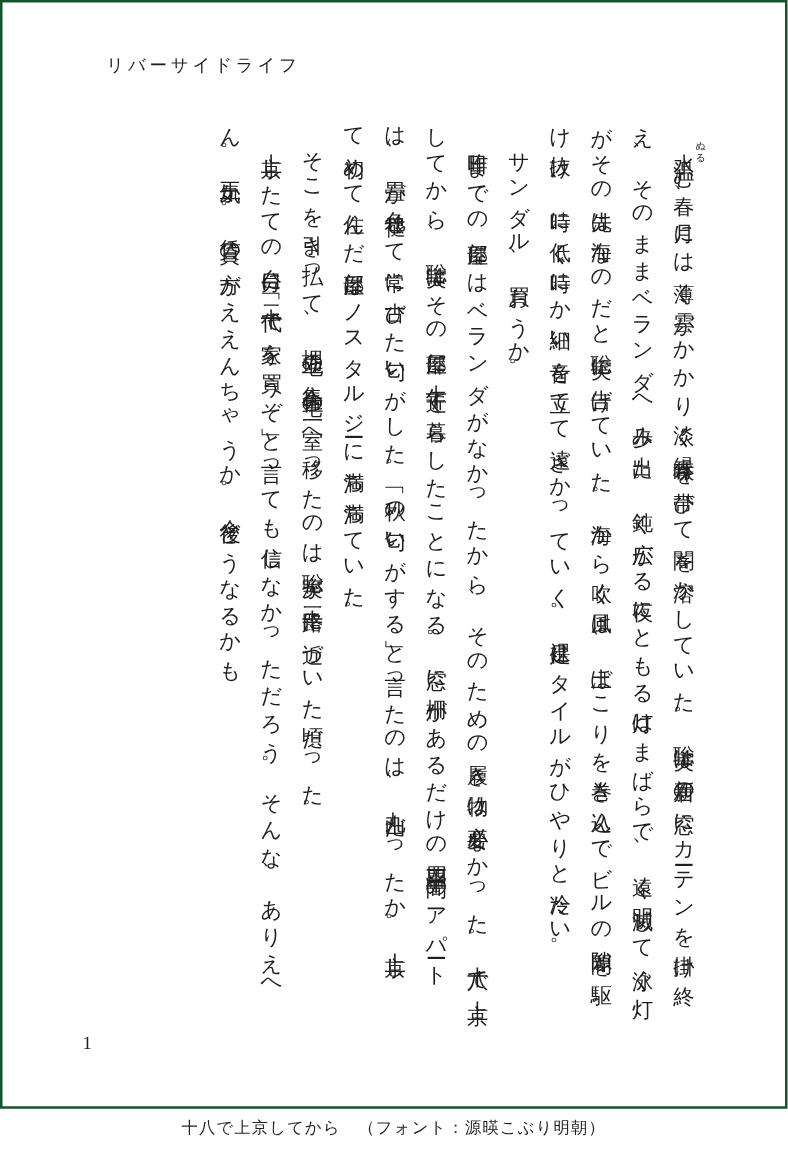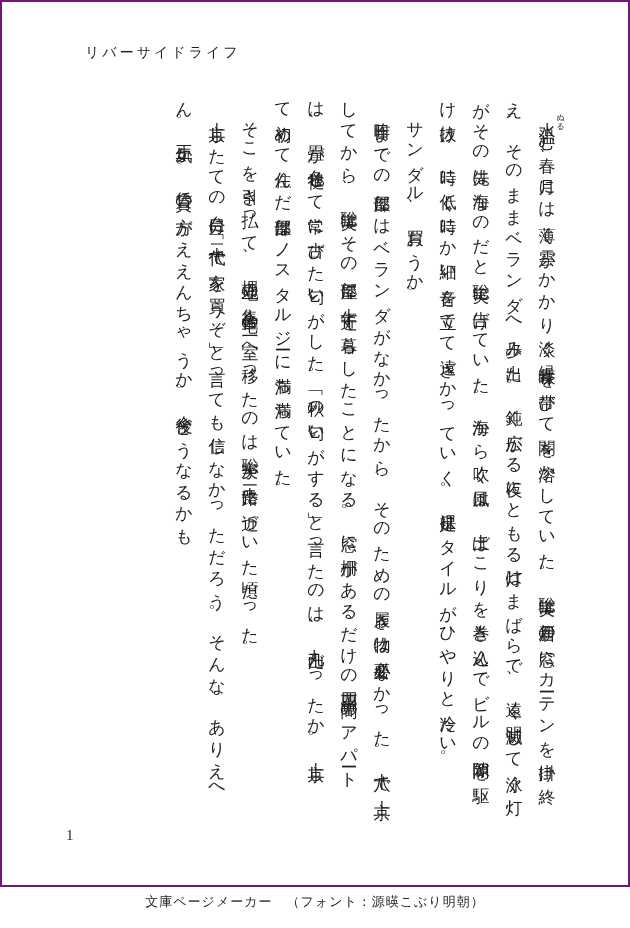--- a/index.html
+++ b/index.html
@@ -14,21 +14,21 @@
     font-family: "Liberation Serif", "DejaVu Serif", serif;
     color: #1f1f1f;
     overflow: hidden;
   }
   .page-box {
     position: absolute;
     left: 0;
     top: 0;
     width: 630px;
     height: 887px;
-    border: 2px solid #701a75;
+    border: 2px solid #14532d;
     box-sizing: border-box;
     background: #ffffff;
   }
   .page-title {
     position: absolute;
     left: 83px;
     top: 42px;
     font-size: 14px;
     letter-spacing: 3px;
     white-space: nowrap;
@@ -83,13 +83,13 @@
       <p>　水<ruby>温<rt>ぬる</rt></ruby>む春、月には薄く雲がかかり淡く緑青味を帯びて闇を溶かしていた。聡実は新居の窓にカーテンを掛け終え、そのままベランダへ歩み出た。鈍く広がる夜にともる灯はまばらで、遠く明滅して泳ぐ灯がその先は海なのだと聡実に告げていた。海から吹く風は、土ぼこりを巻き込んでビルの隙間を駆け抜け、時に低く時にか細い音を立てて遠ざかっていく。裸足にタイルがひやりと冷たい。</p>
       <p>　サンダル、買おうか。</p>
       <p>　昨日までの部屋にはベランダがなかったから、そのための履き物は必要なかった。十八で上京してから、聡実はその部屋に十年近く暮らしたことになる。窓に柵があるだけの四畳半一間のアパートは、畳が色褪せて常に古びた匂いがした。「秋の匂いがする」と言ったのは、丸山だったか。上京して初めて住んだ部屋はノスタルジーに満ち満ちていた。</p>
       <p>　そこを引き払って、埋立地の集合住宅の一室へ移ったのは聡実が三十路に近づいた頃だった。</p>
       <p>　上京したての自分に「二十代で家を買うぞ」と言っても信じなかっただろう。そんな、ありえへん。正気か。賃貸の方がええんちゃうか。今後どうなるかも</p>
     </div>
 
   <div class="page-number">1</div>
 </div>
 
-<div class="footer-note">文庫ページメーカー　（フォント：源暎こぶり明朝）</div>
+<div class="footer-note">十八で上京してから　（フォント：源暎こぶり明朝）</div>
 
 </body></html>

